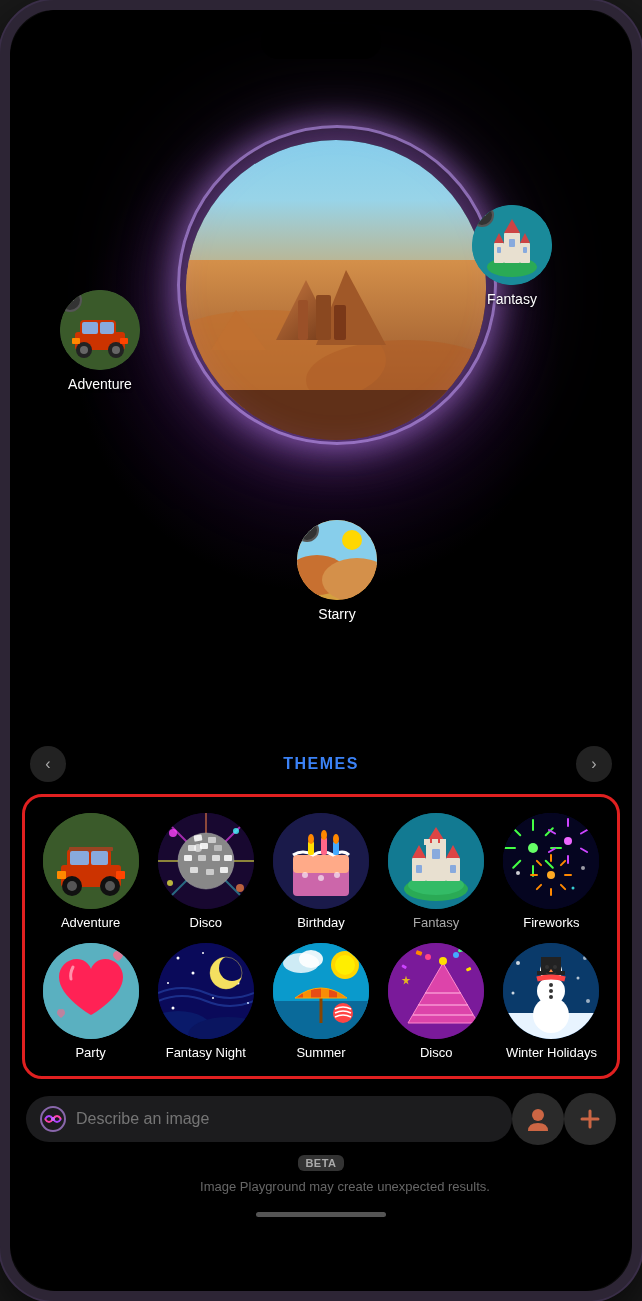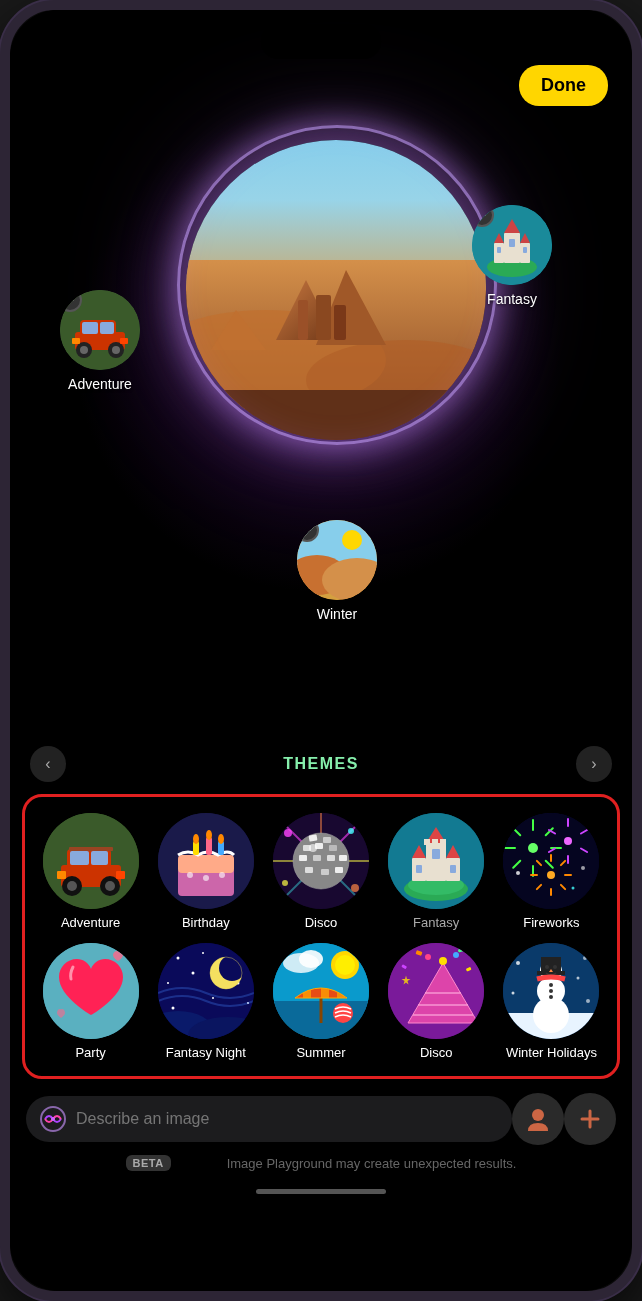--- a/index.html
+++ b/index.html
@@ -258,21 +258,21 @@
     }
 
     .themes-header {
       display: flex;
       align-items: center;
       justify-content: space-between;
       padding: 16px 20px 12px;
     }
 
     .themes-title {
-      color: #86efac;
+      color: #3b82f6;
       font-size: 16px;
       font-weight: 700;
       letter-spacing: 1.5px;
     }
 
     .nav-arrow {
       width: 36px;
       height: 36px;
       background: #222;
       border-radius: 50%;
@@ -395,20 +395,21 @@
       flex-shrink: 0;
     }
 
     .beta-row {
       display: flex;
       align-items: center;
       justify-content: center;
       gap: 8px;
       margin-top: 10px;
       padding-bottom: 8px;
+      flex-direction: column;
     }
 
     .beta-badge {
       background: #333;
       color: #aaa;
       font-size: 11px;
       font-weight: 700;
       padding: 2px 7px;
       border-radius: 6px;
       letter-spacing: 0.5px;
@@ -435,21 +436,20 @@
     }
   </style>
 </head>
 <body>
 
 <div class="phone-frame">
   <div class="screen">
 
     <div class="dynamic-island"></div>
 
-    <button class="done-button">Done</button>
 
     <div class="main-content">
 
       <div class="hero-area">
         <div class="hero-glow"></div>
 
         <div class="central-orb">
           <div class="orb-sky"></div>
 
           <svg style="position:absolute;bottom:0;width:100%;height:60%;" viewBox="0 0 300 180">
@@ -543,21 +543,21 @@
 
                 <rect x="0" y="0" width="80" height="45" fill="#87CEEB" rx="40 40 0 0"></rect>
 
                 <ellipse cx="20" cy="55" rx="30" ry="20" fill="#c87030"></ellipse>
                 <ellipse cx="60" cy="60" rx="35" ry="22" fill="#d4904a"></ellipse>
 
                 <circle cx="55" cy="20" r="10" fill="#FFD700"></circle>
               </svg>
             </div>
           </div>
-          <div class="thumb-label">Winter</div>
+          <div class="thumb-label">Starry</div>
         </div>
       </div>
 
       <div class="themes-section">
         <div class="themes-header">
           <div class="nav-arrow">‹</div>
           <div class="themes-title">THEMES</div>
           <div class="nav-arrow">›</div>
         </div>
 
@@ -579,46 +579,20 @@
                   <rect x="14" y="58" width="9" height="8" fill="#ff8800" rx="1"></rect>
                   <rect x="73" y="58" width="9" height="8" fill="#ff4400" rx="1"></rect>
 
                   <rect x="26" y="34" width="44" height="4" fill="#994422" rx="1"></rect>
                 </svg>
               </div>
               <div class="theme-label">Adventure</div>
             </div>
 
             <div class="theme-item">
-              <div class="theme-circle theme-birthday">
-                <svg viewBox="0 0 96 96" width="96" height="96">
-                  <rect width="96" height="96" fill="#1a1a4a"></rect>
-
-                  <rect x="20" y="55" width="56" height="28" fill="#cc66aa" rx="4"></rect>
-                  <rect x="20" y="42" width="56" height="18" fill="#ffaa88" rx="4"></rect>
-
-                  <path d="M20,42 Q30,36 40,42 Q50,36 60,42 Q70,36 76,42" stroke="#fff" stroke-width="3" fill="none"></path>
-
-                  <rect x="35" y="28" width="6" height="14" fill="#ffdd00" rx="2"></rect>
-                  <rect x="48" y="24" width="6" height="18" fill="#ff6688" rx="2"></rect>
-                  <rect x="60" y="28" width="6" height="14" fill="#44aaff" rx="2"></rect>
-
-                  <ellipse cx="38" cy="26" rx="3" ry="5" fill="#ff8800"></ellipse>
-                  <ellipse cx="51" cy="22" rx="3" ry="5" fill="#ff8800"></ellipse>
-                  <ellipse cx="63" cy="26" rx="3" ry="5" fill="#ff8800"></ellipse>
-
-                  <circle cx="32" cy="62" r="3" fill="#fff" opacity="0.6"></circle>
-                  <circle cx="48" cy="65" r="3" fill="#fff" opacity="0.6"></circle>
-                  <circle cx="64" cy="62" r="3" fill="#fff" opacity="0.6"></circle>
-                </svg>
-              </div>
-              <div class="theme-label">Birthday</div>
-            </div>
-
-            <div class="theme-item">
               <div class="theme-circle theme-disco">
                 <svg viewBox="0 0 96 96" width="96" height="96">
                   <rect width="96" height="96" fill="#180830"></rect>
 
                   <line x1="48" y1="48" x2="8" y2="8" stroke="#ff44ff" stroke-width="2" opacity="0.6"></line>
                   <line x1="48" y1="48" x2="88" y2="8" stroke="#ff44ff" stroke-width="2" opacity="0.6"></line>
                   <line x1="48" y1="48" x2="8" y2="88" stroke="#44ffff" stroke-width="2" opacity="0.4"></line>
                   <line x1="48" y1="48" x2="88" y2="88" stroke="#44ffff" stroke-width="2" opacity="0.4"></line>
                   <line x1="48" y1="48" x2="0" y2="48" stroke="#ffff44" stroke-width="2" opacity="0.5"></line>
                   <line x1="48" y1="48" x2="96" y2="48" stroke="#ffff44" stroke-width="2" opacity="0.5"></line>
@@ -645,20 +619,46 @@
                   <circle cx="15" cy="20" r="4" fill="#ff44ff" opacity="0.8"></circle>
                   <circle cx="78" cy="18" r="3" fill="#44ffff" opacity="0.8"></circle>
                   <circle cx="12" cy="70" r="3" fill="#ffff44" opacity="0.7"></circle>
                   <circle cx="82" cy="75" r="4" fill="#ff8844" opacity="0.7"></circle>
                 </svg>
               </div>
               <div class="theme-label">Disco</div>
             </div>
 
             <div class="theme-item">
+              <div class="theme-circle theme-birthday">
+                <svg viewBox="0 0 96 96" width="96" height="96">
+                  <rect width="96" height="96" fill="#1a1a4a"></rect>
+
+                  <rect x="20" y="55" width="56" height="28" fill="#cc66aa" rx="4"></rect>
+                  <rect x="20" y="42" width="56" height="18" fill="#ffaa88" rx="4"></rect>
+
+                  <path d="M20,42 Q30,36 40,42 Q50,36 60,42 Q70,36 76,42" stroke="#fff" stroke-width="3" fill="none"></path>
+
+                  <rect x="35" y="28" width="6" height="14" fill="#ffdd00" rx="2"></rect>
+                  <rect x="48" y="24" width="6" height="18" fill="#ff6688" rx="2"></rect>
+                  <rect x="60" y="28" width="6" height="14" fill="#44aaff" rx="2"></rect>
+
+                  <ellipse cx="38" cy="26" rx="3" ry="5" fill="#ff8800"></ellipse>
+                  <ellipse cx="51" cy="22" rx="3" ry="5" fill="#ff8800"></ellipse>
+                  <ellipse cx="63" cy="26" rx="3" ry="5" fill="#ff8800"></ellipse>
+
+                  <circle cx="32" cy="62" r="3" fill="#fff" opacity="0.6"></circle>
+                  <circle cx="48" cy="65" r="3" fill="#fff" opacity="0.6"></circle>
+                  <circle cx="64" cy="62" r="3" fill="#fff" opacity="0.6"></circle>
+                </svg>
+              </div>
+              <div class="theme-label">Birthday</div>
+            </div>
+
+            <div class="theme-item">
               <div class="theme-circle theme-fantasy">
                 <svg viewBox="0 0 96 96" width="96" height="96">
                   <rect width="96" height="96" fill="#0a6a7a"></rect>
 
                   <rect width="96" height="96" fill="#1a8aaa" opacity="0.5"></rect>
 
                   <ellipse cx="48" cy="76" rx="32" ry="12" fill="#2aaa55"></ellipse>
                   <ellipse cx="48" cy="72" rx="28" ry="10" fill="#33bb66"></ellipse>
 
                   <rect x="38" y="30" width="20" height="38" fill="#e8e0d0" rx="1"></rect>

